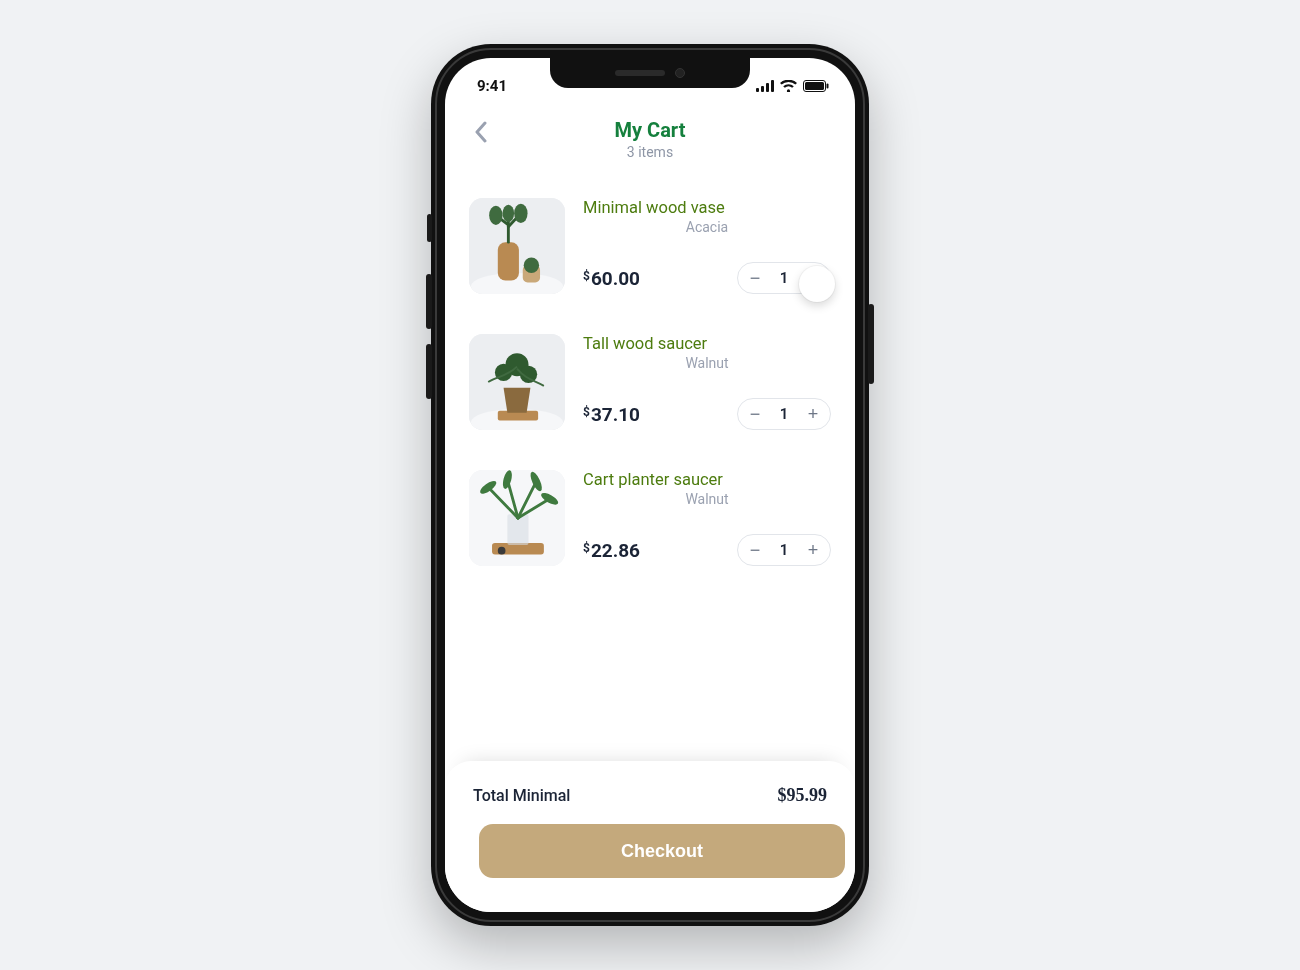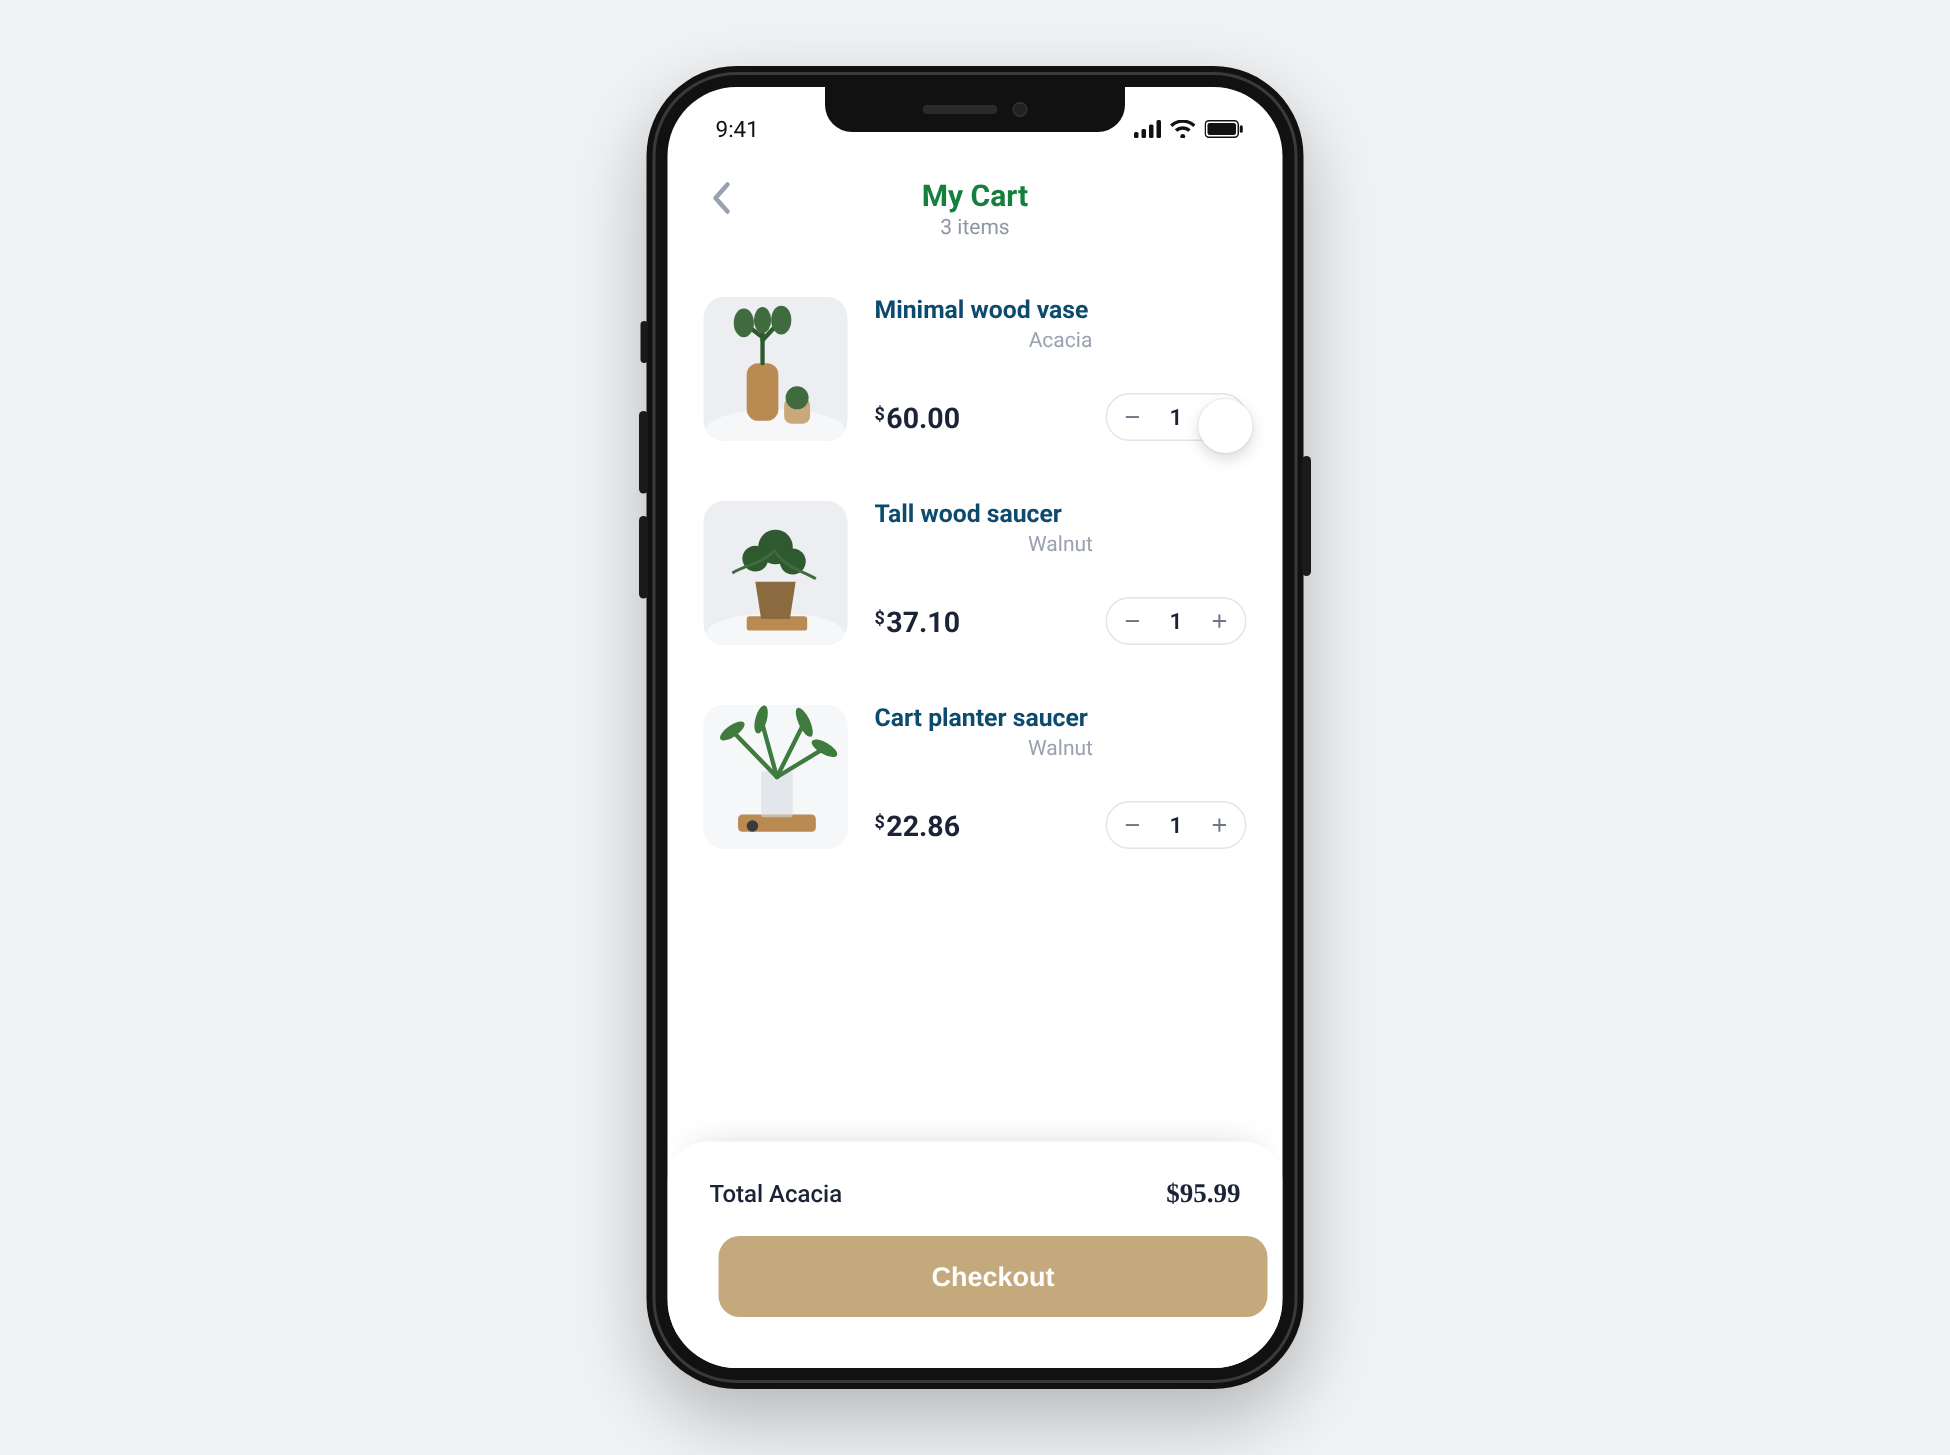--- a/index.html
+++ b/index.html
@@ -66,21 +66,21 @@
 
   
   .status-bar {
     height: 44px;
     display: flex;
     align-items: center;
     justify-content: space-between;
     padding: 0 26px 0 32px;
     margin-top: 6px;
   }
-  .status-time { font-size: 15px; font-weight: 400; color:#111; }
+  .status-time { font-size: 15px; font-weight: 700; color:#111; }
   .status-icons { display: flex; align-items: center; gap: 6px; }
   .status-icons svg { display:block; }
 
   
   .header {
     position: relative;
     padding: 10px 20px 18px;
     text-align: center;
   }
   .back-btn {
@@ -108,21 +108,21 @@
     width: 96px; height: 96px;
     border-radius: 14px;
     background:#eef0f2;
     overflow:hidden;
     flex-shrink:0;
     position:relative;
   }
   .thumb svg { width:100%; height:100%; display:block; }
 
   .item-info { flex:1; display:flex; flex-direction:column; }
-  .item-name   { font-size: 16.5px; color:#0c4a6e; font-weight:700; }
+  .item-name   { font-size: 16.5px; color:#4d7c0f; font-weight:400; }
   .item-variant{ font-size: 14px; color:#9aa1b0; margin-top:2px;text-align:center; }
 
   .price-row {
     margin-top: auto;
     display: flex;
     align-items: center;
     justify-content: space-between;
   }
   .price { color:#1b2436; font-weight:700; font-size:19px; display:flex; align-items:flex-start; }
   .price .cur { font-size:12px; font-weight:700; margin-top:2px; margin-right:1px; }
@@ -344,20 +344,20 @@
               <button class="step-btn">+</button>
             </div>
           </div>
         </div>
       </div>
 
     </div>
 
     <div class="footer">
       <div class="total-row">
-        <span class="total-label">Total Acacia</span>
+        <span class="total-label">Total Minimal</span>
         <span class="total-amount">$95.99</span>
       </div>
       <button class="checkout-btn">Checkout</button>
     </div>
 
   </div>
 </div>
 
 </body></html>

